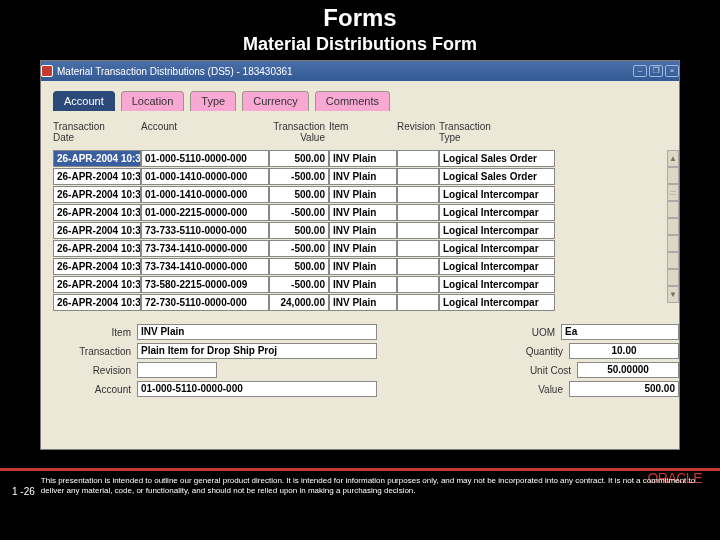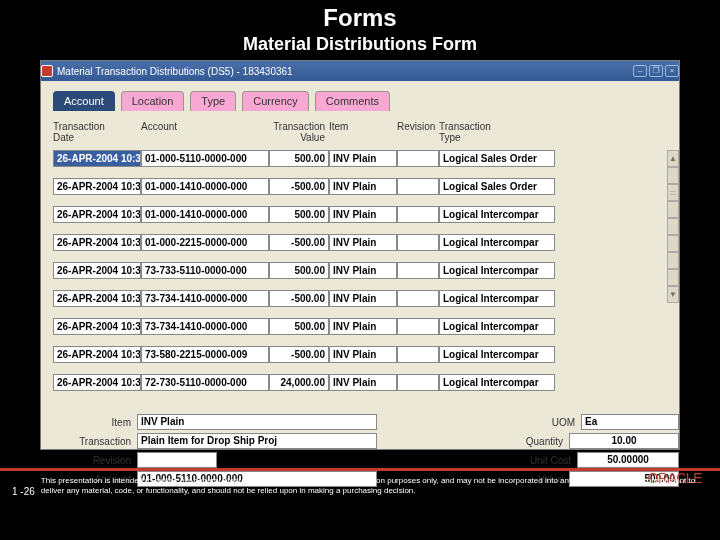--- a/index.html
+++ b/index.html
@@ -20,21 +20,21 @@
   .headers { display:flex; font-size:10px; color:#333; margin-bottom:3px; height:26px; }
   .headers .h2line { line-height:11px; }
   .col-date { width:88px; }
   .col-acct { width:128px; }
   .col-val { width:60px; text-align:right; padding-right:4px; }
   .col-item { width:68px; }
   .col-rev { width:42px; }
   .col-type { width:116px; }
   .grid-wrap { display:flex; }
   .rows { flex:1; }
-  .row { display:flex; height:28px; }
+  .row { display:flex; height:18px; }
   .row .cell { height:17px; background:#fff; border:1px solid #888; font-size:10px; font-weight:bold; padding:1px 3px 0 3px; overflow:hidden; white-space:nowrap; line-height:14px; }
   .row .cell.right { text-align:right; }
   .row:first-child .cell.first { background:#3a5fa0; color:#fff; }
   .sidebtns { width:12px; margin-left:2px; display:flex; flex-direction:column; }
   .sidebtns span { height:17px; border:1px solid #aaa; background:#dcd8c5; font-size:8px; text-align:center; line-height:15px; color:#77735f; cursor:pointer; }
   .detail { margin-top:12px; font-size:10px; }
   .detail-row { display:flex; align-items:center; margin-bottom:3px; gap:6px; }
   .detail-row .lbl { text-align:right; color:#333; }
   .detail-row .lbl.l1 { width:78px; }
   .detail-row .inp { height:16px; background:#fff; border:1px solid #888; font-size:10px; padding:1px 3px; font-weight:bold; }
@@ -167,21 +167,21 @@
         <span></span>
         <span>▼</span>
       </div>
     </div>
 
     <div class="detail">
       <div class="detail-row">
         <div class="lbl l1">Item</div>
         <div class="inp" style="width:240px">INV Plain</div>
         <div class="lbl l2" style="margin-left:auto">UOM</div>
-        <div class="inp" style="width:98px">Ea</div>
+        <div class="inp" style="width:118px">Ea</div>
       </div>
       <div class="detail-row">
         <div class="lbl l1">Transaction</div>
         <div class="inp" style="width:240px">Plain Item for Drop Ship Proj</div>
         <div class="lbl l2" style="margin-left:auto">Quantity</div>
         <div class="inp" style="width:110px;text-align:center">10.00</div>
       </div>
       <div class="detail-row">
         <div class="lbl l1">Revision</div>
         <div class="inp" style="width:80px"></div>

